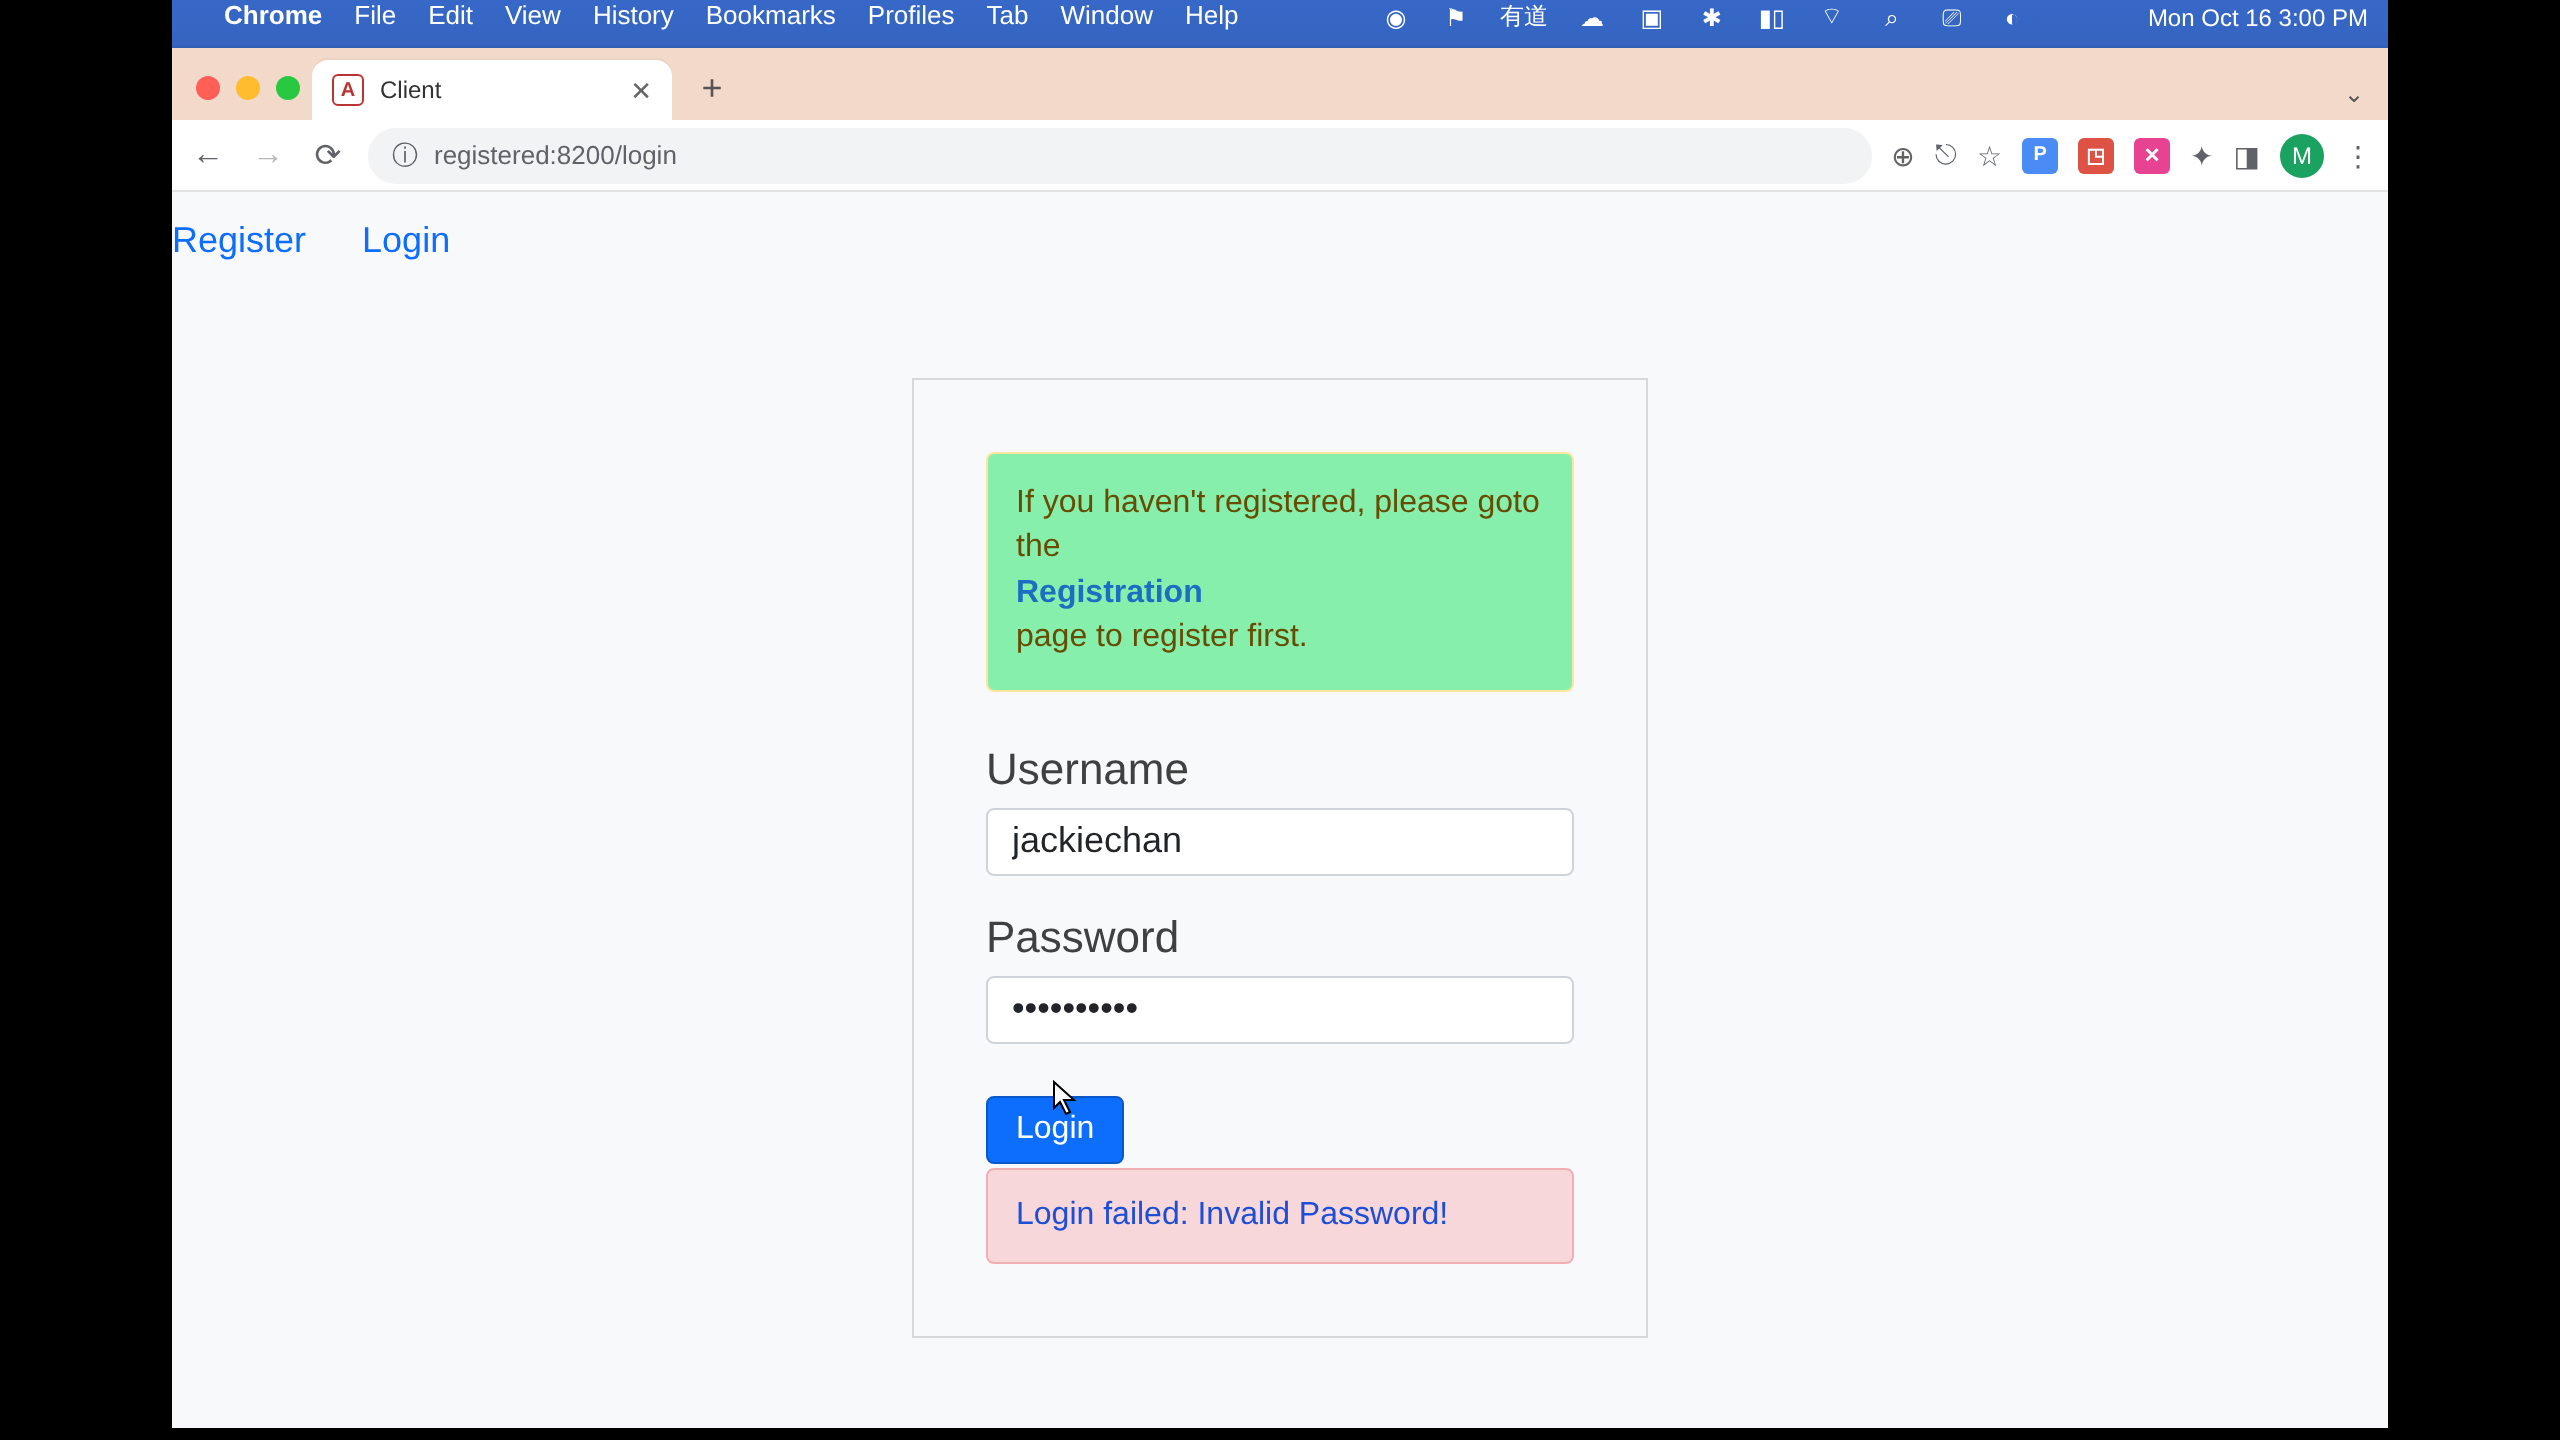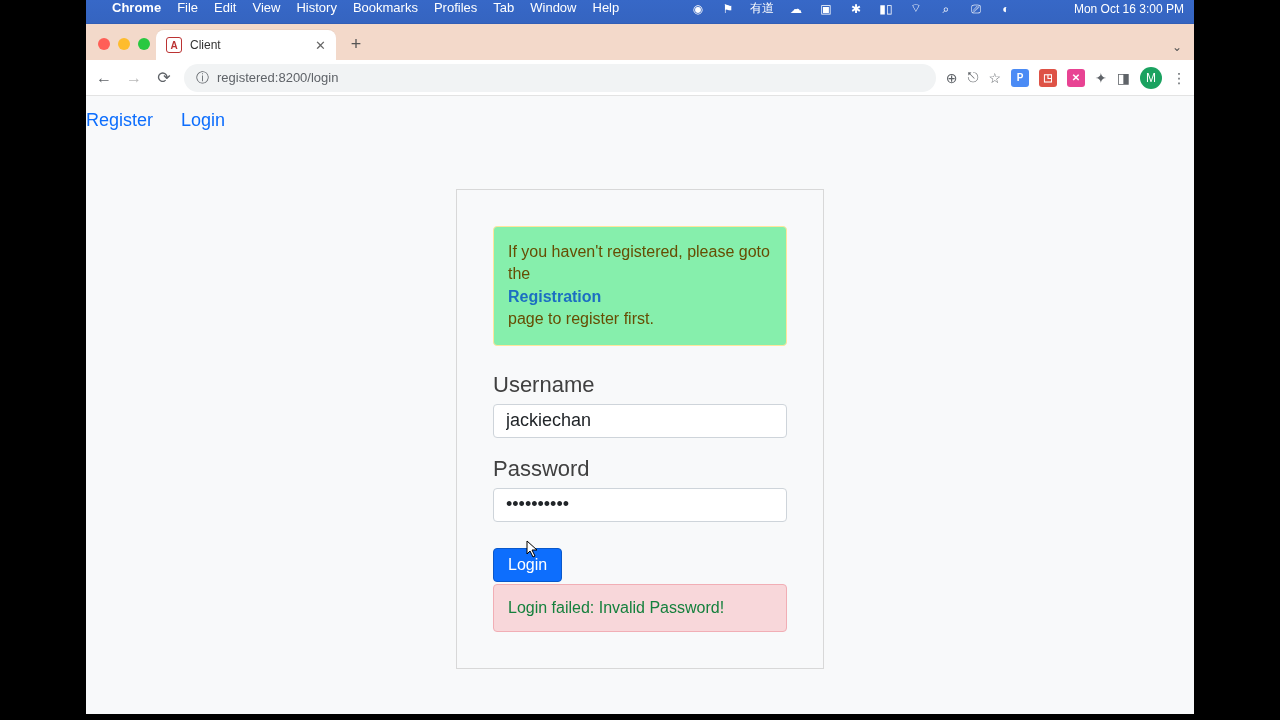--- a/index.html
+++ b/index.html
@@ -185,21 +185,21 @@
       color: #fff;
       font-size: 16px;
       padding: 7px 14px;
       border-radius: 4px;
       cursor: pointer;
     }
     .alert-danger {
       margin-top: 2px;
       background: #f8d7da;
       border: 1px solid #f1aeb5;
-      color: #15803d;
+      color: #1d4ed8;
       padding: 14px 14px;
       border-radius: 4px;
       font-size: 16px;
     }
     .cursor {
       position: absolute;
       left: 526px; top: 540px;
       width: 14px; height: 18px;
       pointer-events: none;
     }

